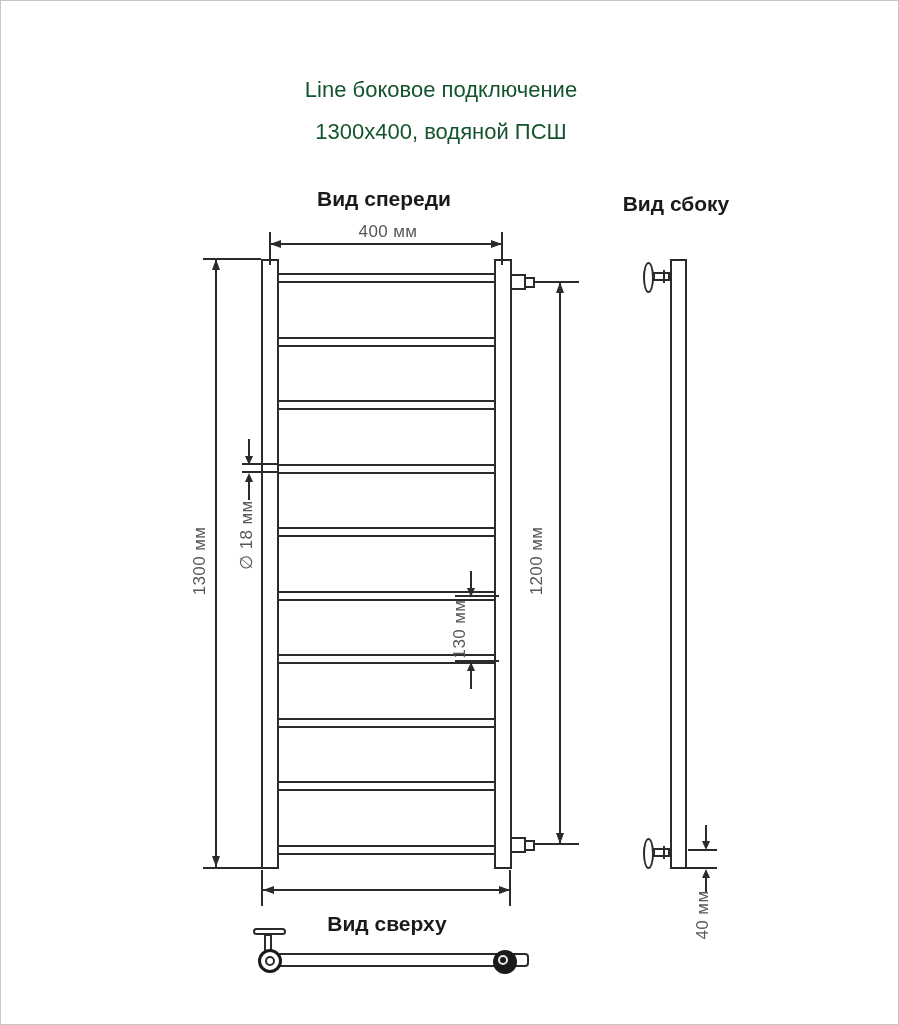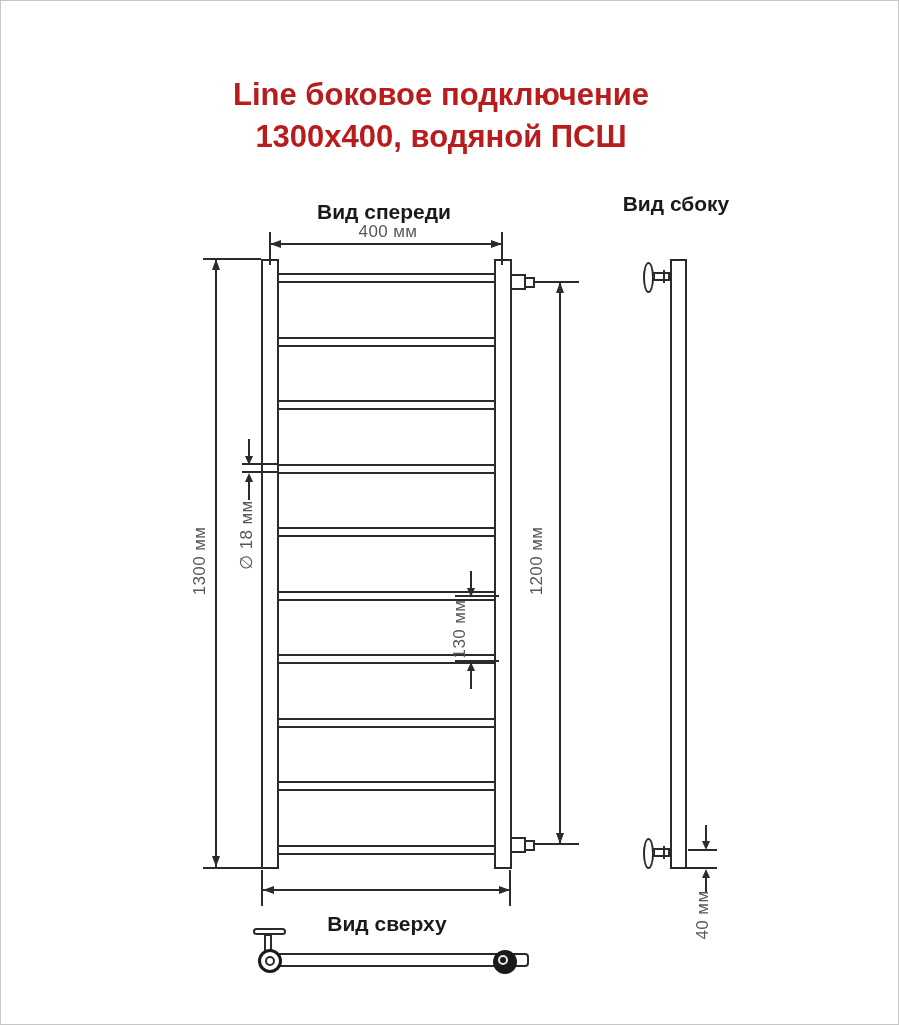--- a/index.html
+++ b/index.html
@@ -6,39 +6,39 @@
   .canvas{
     position:relative;
     width:899px;height:1025px;
     background:#ffffff;
     border:1px solid #c6c6c6;
     box-sizing:border-box;
     overflow:hidden;
     font-family:"Liberation Sans",sans-serif;
   }
   .t{position:absolute;white-space:nowrap;}
-  .titletxt{font-weight:bold;color:#b91c1c;font-size:31px;text-align:center;}
+  .titletxt{font-weight:normal;color:#14532d;font-size:22px;text-align:center;}
   .viewlbl{font-weight:bold;color:#1a1a1a;font-size:21px;text-align:center;}
   .dimtxt{color:#565759;font-size:17px;text-align:center;letter-spacing:.4px;}
   .rot{transform:rotate(-90deg);}
   .hl{position:absolute;height:2px;background:#2b2b2b;}
   .vl{position:absolute;width:2px;background:#2b2b2b;}
   .box{position:absolute;border:2px solid #2b2b2b;background:#fff;box-sizing:content-box;}
   .rung{position:absolute;left:276px;width:219px;height:6px;border-top:2px solid #2b2b2b;border-bottom:2px solid #2b2b2b;background:#fff;}
   .ah{position:absolute;width:0;height:0;}
 </style>
 </head>
 <body>
 
 <div class="canvas">
 
   <div class="t titletxt" style="left:40px;top:76px;width:800px;">Line боковое подключение</div>
   <div class="t titletxt" style="left:40px;top:118px;width:800px;">1300x400, водяной ПСШ</div>
 
-  <div class="t viewlbl" style="left:283px;top:199px;width:200px;">Вид спереди</div>
+  <div class="t viewlbl" style="left:283px;top:186px;width:200px;">Вид спереди</div>
   <div class="t viewlbl" style="left:286px;top:911px;width:200px;">Вид сверху</div>
   <div class="t viewlbl" style="left:575px;top:191px;width:200px;">Вид сбоку</div>
 
   <div class="rung" style="top:272px;"></div>
   <div class="rung" style="top:336px;"></div>
   <div class="rung" style="top:399px;"></div>
   <div class="rung" style="top:463px;"></div>
   <div class="rung" style="top:526px;"></div>
   <div class="rung" style="top:590px;"></div>
   <div class="rung" style="top:653px;"></div>

